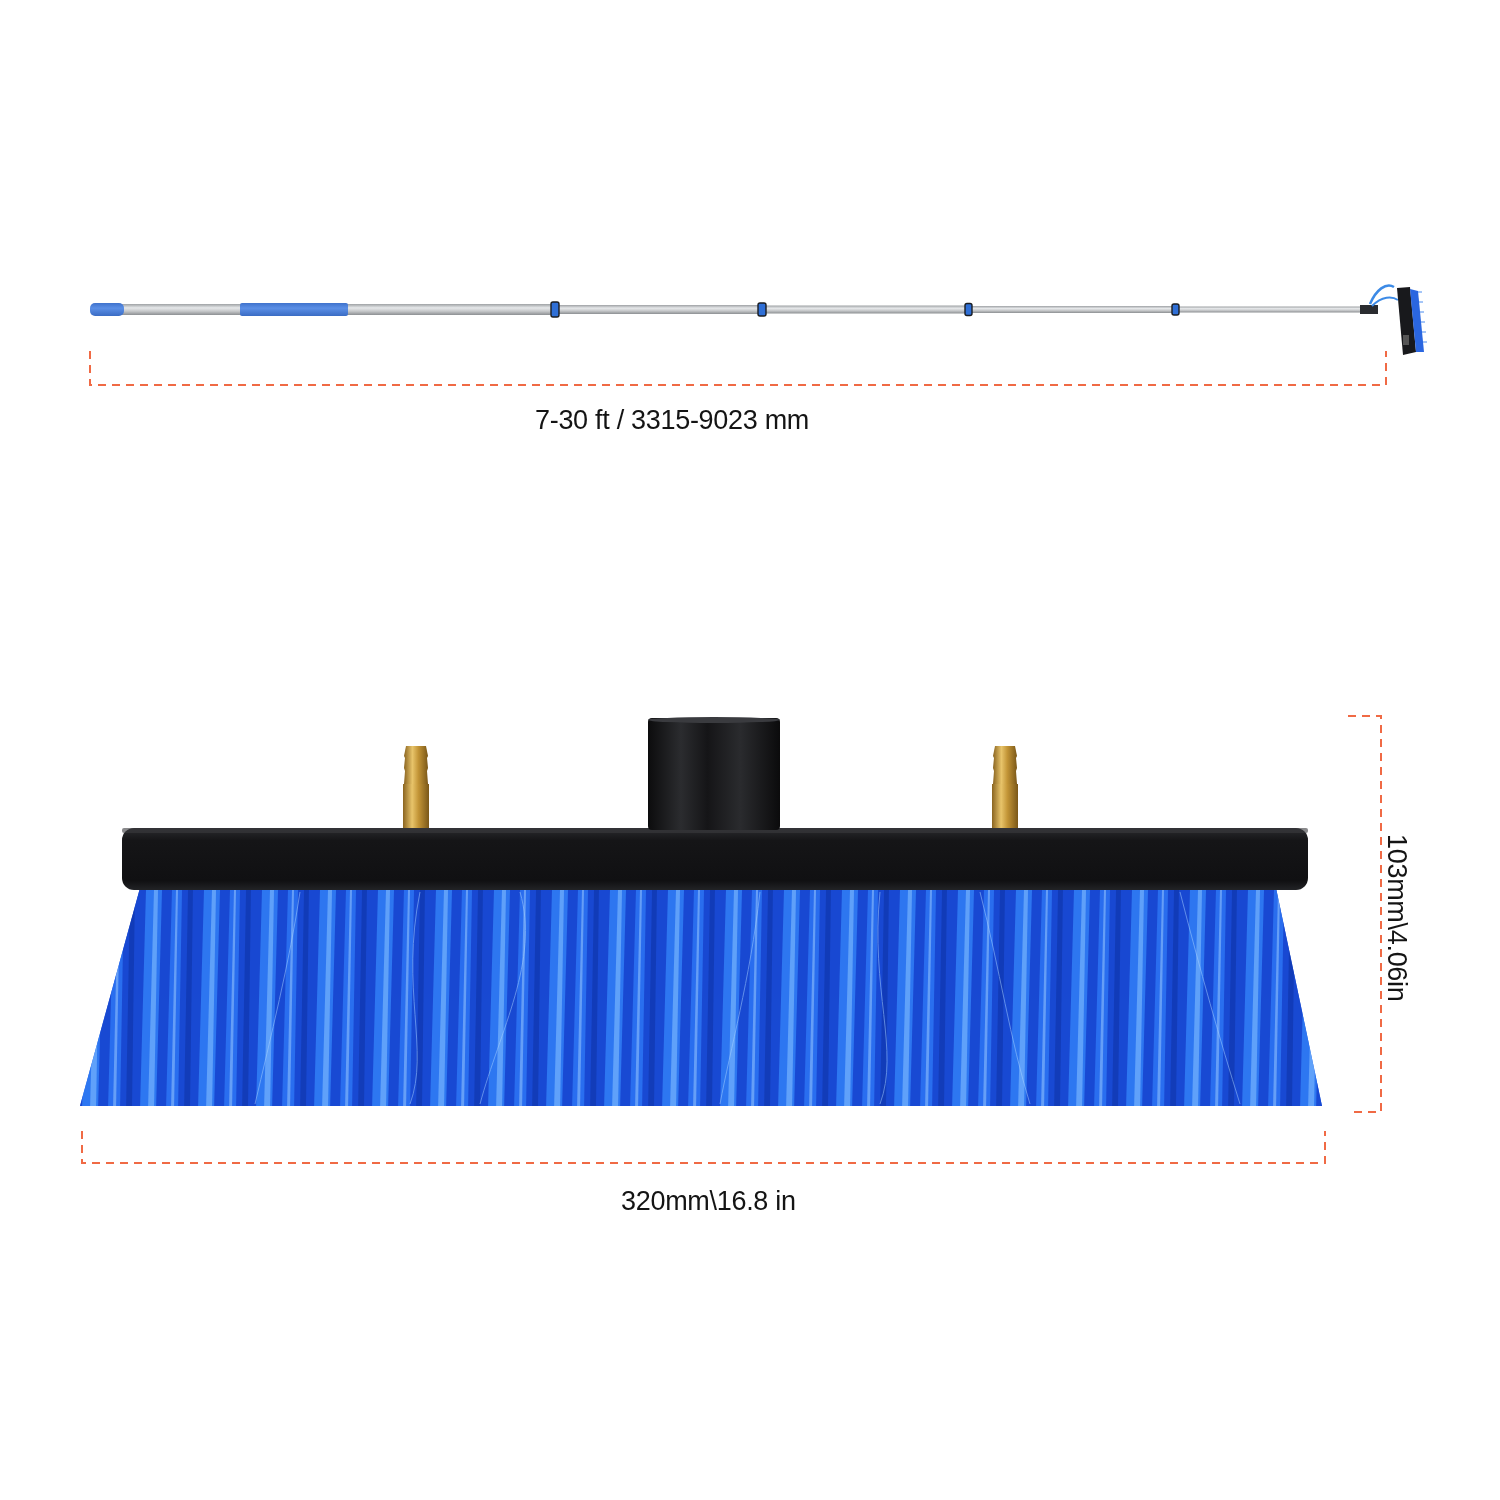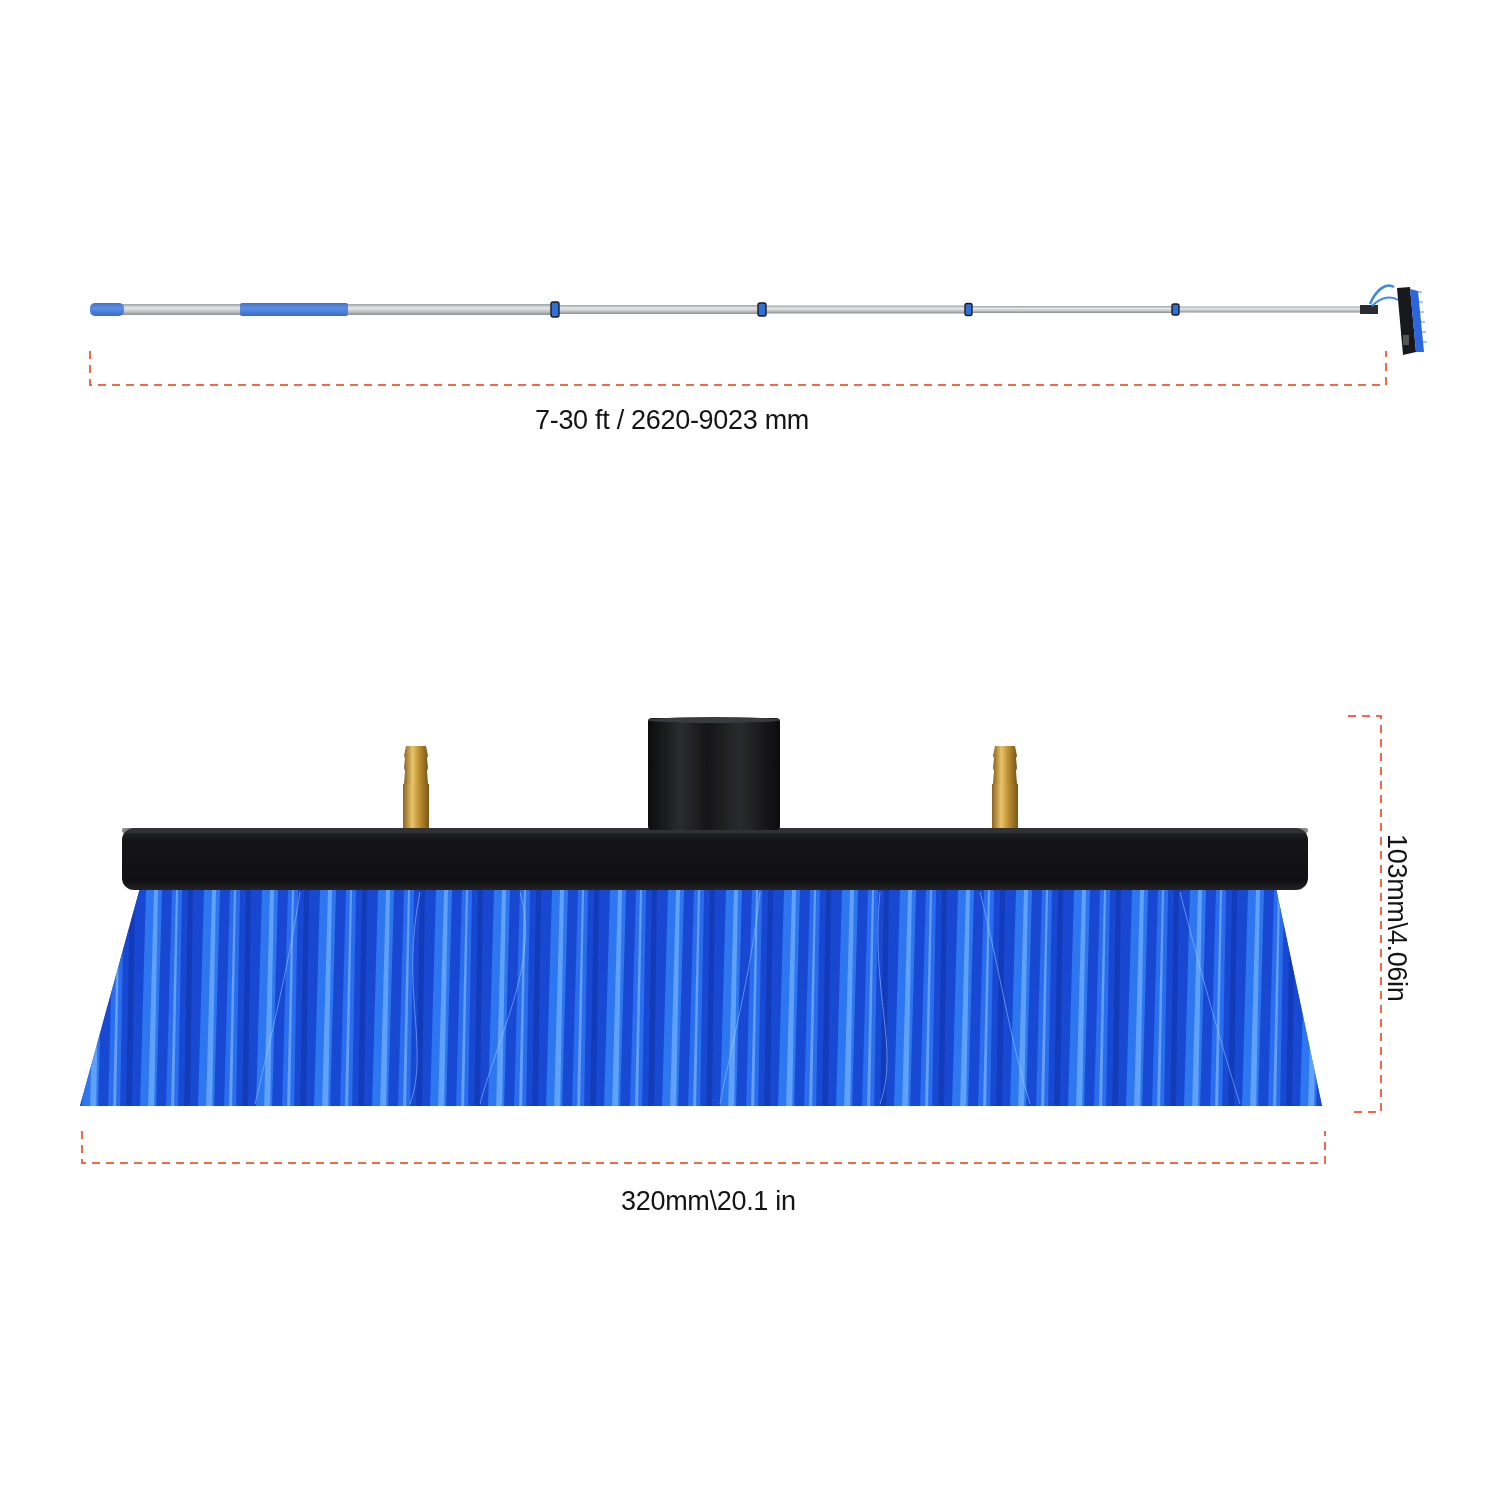--- a/index.html
+++ b/index.html
@@ -58,21 +58,21 @@
       <line x1="1422" y1="332" x2="1426" y2="332"></line>
       <line x1="1423" y1="342" x2="1427" y2="342"></line>
     </g>
     <rect x="1403" y="335" width="6" height="10" fill="#555"></rect>
 
     <g stroke="#f06a45" stroke-width="2" fill="none" stroke-dasharray="8 6">
       <polyline points="90,351 90,385 1386,385 1386,351"></polyline>
     </g>
   </svg>
 </div>
-<div class="label" style="left:535px;top:405px;">7-30 ft / 2620-9023 mm</div>
+<div class="label" style="left:535px;top:405px;">7-30 ft / 3315-9023 mm</div>
 
 <div class="abs" style="left:0;top:690px;width:1500px;height:480px;">
   <svg width="1500" height="480" viewBox="0 690 1500 480">
     <defs>
       <linearGradient id="socket" x1="0" y1="0" x2="1" y2="0">
         <stop offset="0" stop-color="#0c0c0d"></stop>
         <stop offset="0.25" stop-color="#2b2c2f"></stop>
         <stop offset="0.45" stop-color="#151517"></stop>
         <stop offset="0.7" stop-color="#2a2b2e"></stop>
         <stop offset="1" stop-color="#0b0b0c"></stop>
@@ -139,15 +139,15 @@
     <g stroke="#f06a45" stroke-width="2" fill="none" stroke-dasharray="8 6">
       <polyline points="82,1131 82,1163 1325,1163 1325,1131"></polyline>
     </g>
 
     <g stroke="#f06a45" stroke-width="2" fill="none" stroke-dasharray="8 6">
       <polyline points="1348,716 1381,716 1381,1112 1348,1112"></polyline>
     </g>
   </svg>
 </div>
 
-<div class="label" style="left:621px;top:1186px;">320mm\20.1 in</div>
+<div class="label" style="left:621px;top:1186px;">320mm\16.8 in</div>
 
 <div class="label" style="left:1412px;top:834px;transform-origin:0 0;transform:rotate(90deg);">103mm\4.06in</div>
 
 </body></html>

